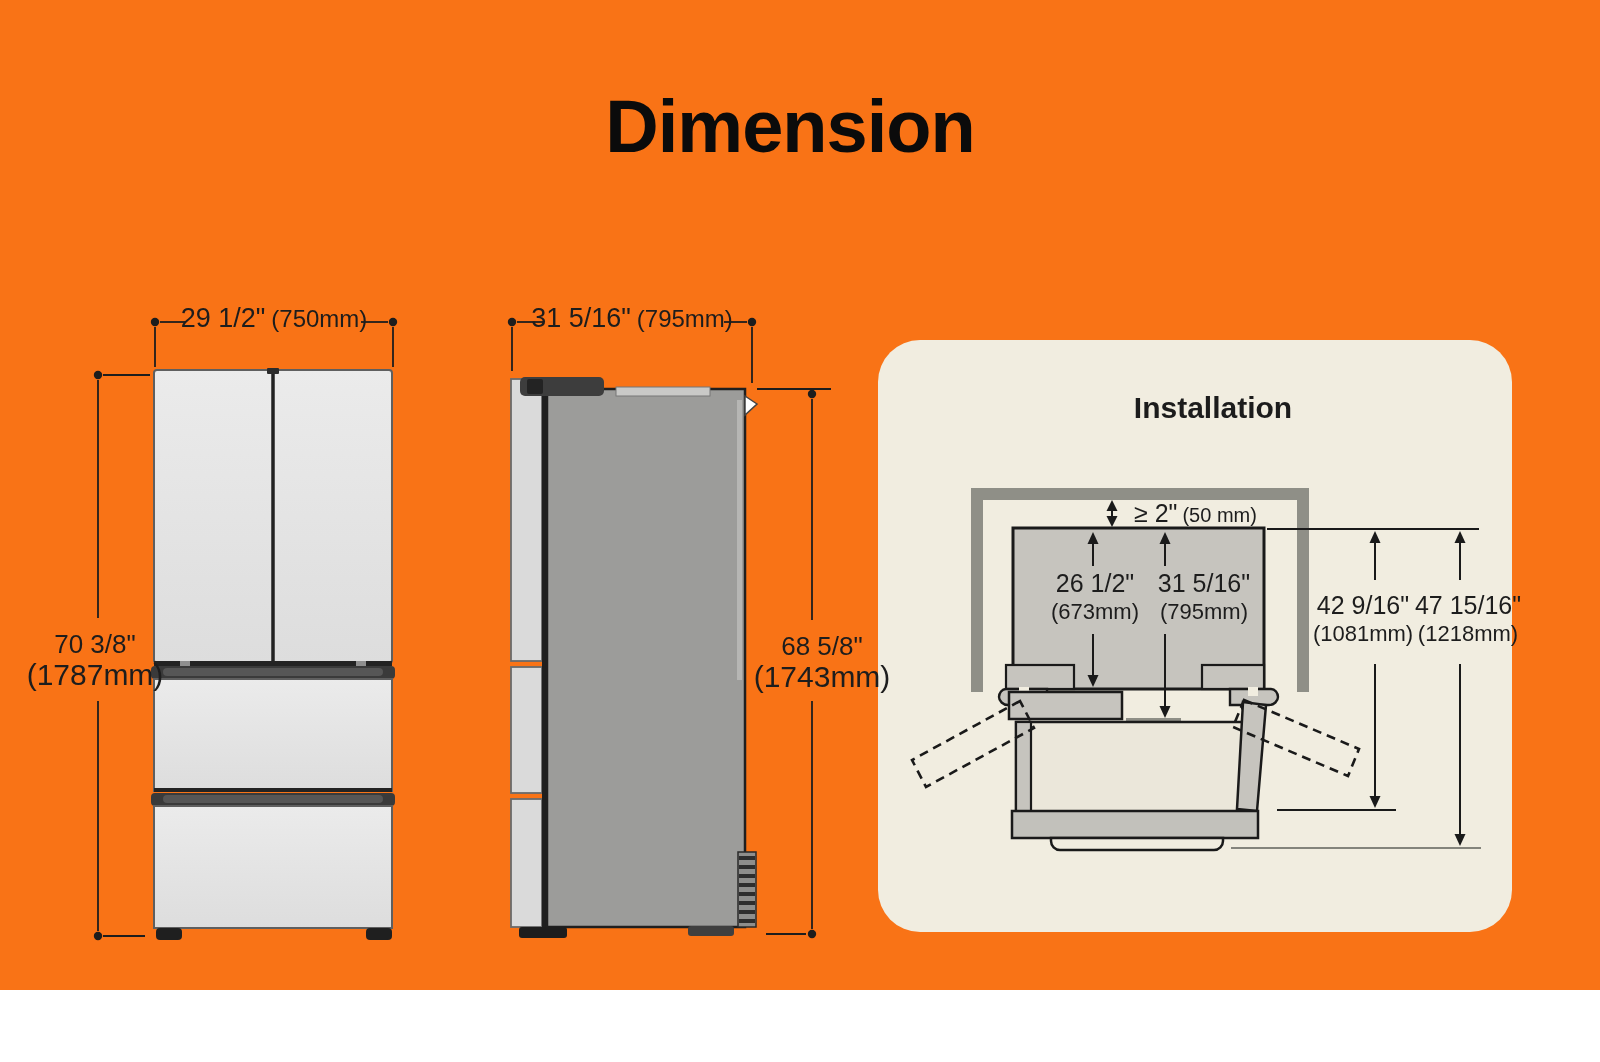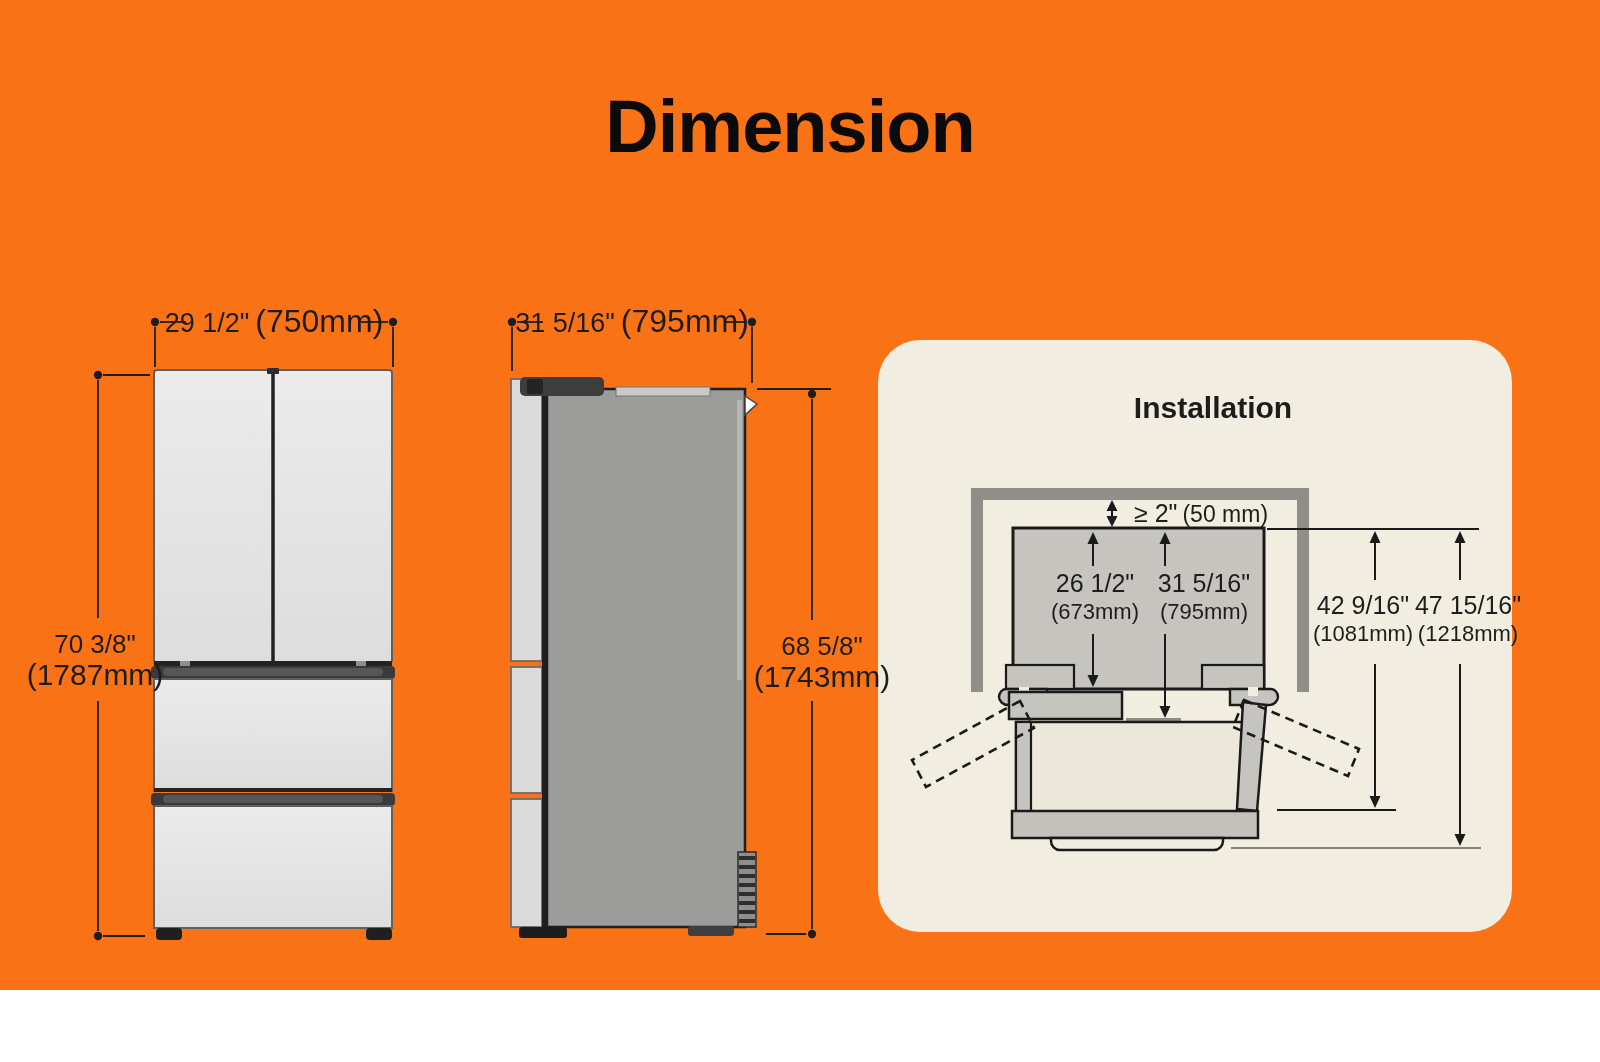--- a/index.html
+++ b/index.html
@@ -7,29 +7,29 @@
           font-family:"Liberation Sans",sans-serif;color:#1d1d1d;}
   .title{position:absolute;left:790px;top:84px;transform:translateX(-50%);
          font-size:74px;font-weight:bold;letter-spacing:-1px;color:#0b0b0b;white-space:nowrap;}
   .panel{position:absolute;left:878px;top:340px;width:634px;height:592px;
          background:#f1ede0;border-radius:42px;}
   .inst-title{position:absolute;left:1213px;top:391px;transform:translateX(-50%);
          font-size:30px;font-weight:bold;color:#1c1c1c;white-space:nowrap;}
   svg.art{position:absolute;left:0;top:0;pointer-events:none;}
   .dim1{position:absolute;transform:translateX(-50%);white-space:nowrap;}
   .dim1 .in{font-size:27px;}
-  .dim1 .mm{font-size:32px;margin-left:6px;}
+  .dim1 .mm{font-size:24px;margin-left:6px;}
   .dim2{position:absolute;transform:translateX(-50%);text-align:center;white-space:nowrap;}
   .dim2 .in{display:block;font-size:26px;line-height:32px;}
   .dim2 .mm{display:block;font-size:30px;line-height:30px;}
   .dim2.sm .in{font-size:25px;line-height:30px;}
   .dim2.sm .mm{font-size:22px;line-height:28px;}
   .clr{position:absolute;left:1134px;top:499px;white-space:nowrap;}
   .clr .in{font-size:25px;}
-  .clr .mm{font-size:23px;margin-left:5px;}
+  .clr .mm{font-size:20px;margin-left:5px;}
 </style>
 </head>
 <body>
 
 <div class="canvas">
 
   <div class="title">Dimension</div>
 
   <div class="panel"></div>
 

